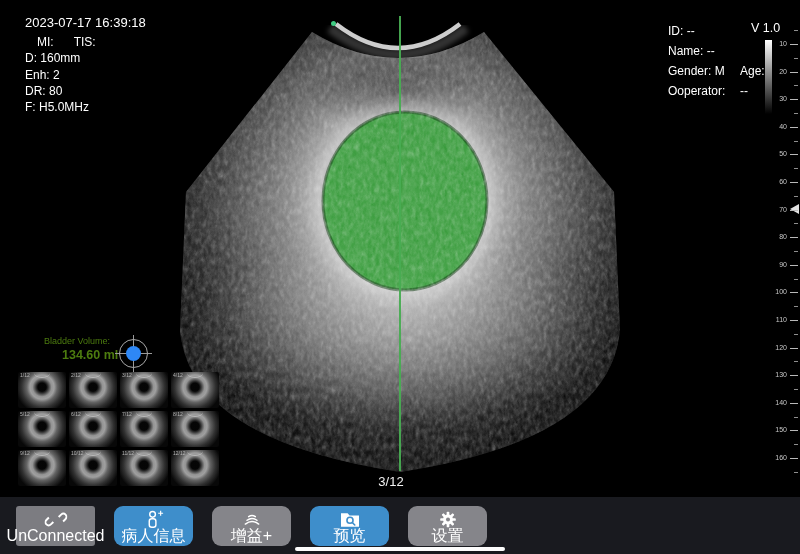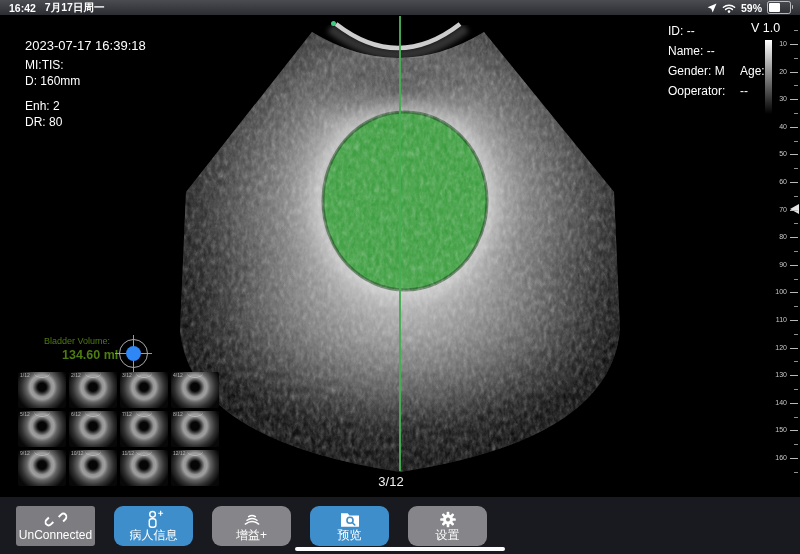--- a/index.html
+++ b/index.html
@@ -19,24 +19,24 @@
     background:rgba(255,255,255,.65);border-radius:0 1px 1px 0;}
 
   
   .stage-svg{position:absolute;top:15px;left:0;z-index:1;}
   .center-line{position:absolute;left:399px;top:16px;width:2px;height:455px;
     background:rgba(72,172,82,.95);z-index:6;}
   .green-dot{position:absolute;left:331px;top:21px;width:5px;height:5px;border-radius:50%;
     background:#3fca82;z-index:6;}
 
   
-  .exam-info{position:absolute;left:25px;top:38px;z-index:7;font-size:12px;line-height:16px;}
+  .exam-info{position:absolute;left:25px;top:15px;z-index:7;font-size:12px;line-height:16px;}
   .exam-info .dt{font-size:13px;height:19px;}
-  .mi-row{display:flex;}
-  .gap-top{margin-top:9px;}
+  .mi-row{display:flex;gap:20px;margin-left:12px;}
+  .gap-top{margin-top:1px;}
   .patient-info{position:absolute;left:668px;top:21px;z-index:7;font-size:12px;line-height:20px;}
   .p-row{position:relative;height:20px;}
   .age{position:absolute;left:72px;top:0;}
   .version{position:absolute;left:751px;top:21px;font-size:12.5px;z-index:7;}
   .grayscale-bar{position:absolute;left:765px;top:40px;width:7px;height:74px;
     background:linear-gradient(#fff,#000);z-index:6;}
 
   
   .depth-ruler{position:absolute;top:15px;right:0;width:34px;height:470px;z-index:7;}
   .tick-major{position:absolute;right:2px;width:8px;height:1px;background:#b9b9b9;}
@@ -70,55 +70,35 @@
     width:16px;height:9px;border-radius:50%;border-bottom:1px solid rgba(215,215,215,.55);}
   .thumb-label{position:absolute;top:1px;left:2px;font-size:5px;color:#b5b5b5;line-height:5px;}
 
   .frame-indicator{position:absolute;left:351px;top:474px;width:80px;text-align:center;
     font-size:13px;color:#f2f2f2;z-index:8;}
 
   
   .toolbar{position:absolute;left:0;right:0;bottom:0;height:57px;background:#191a1f;
     display:flex;align-items:center;gap:19px;padding:0 16px;box-sizing:border-box;z-index:20;}
   .tbtn{width:79px;height:40px;border-radius:9px;display:flex;flex-direction:column;
-    align-items:center;justify-content:center;color:#fff;font-size:12px;flex:0 0 auto;
+    align-items:center;justify-content:center;color:#fff;font-size:16px;flex:0 0 auto;
     cursor:pointer;}
   .tbtn.gray{background:#85858a;}
   .tbtn.blue{background:#3e8ecb;}
   .tbtn.square{border-radius:3px;background:#7c7c81;}
   .tbtn .blabel{line-height:13px;white-space:nowrap;}
   .tbtn svg{display:block;}
   .home-indicator{position:absolute;left:295px;bottom:3px;width:210px;height:4px;
     border-radius:2px;background:#fdfdfd;z-index:21;}
 </style>
 </head>
 <body>
 
 <div class="screen">
 
-  <div class="statusbar">
-    <div class="sb-left">
-      <span>16:42</span>
-      <span>7月17日周一</span>
-    </div>
-    <div class="sb-right">
-      <svg width="10" height="10" viewBox="0 0 10 10">
-        <path d="M9.5 0.5 L0.6 4.3 L4.3 5.7 L5.7 9.4 Z" fill="#fff"></path>
-      </svg>
-      <svg width="14" height="10" viewBox="0 0 14 10">
-        <path d="M1.4 4.2 A8.7 8.7 0 0 1 12.6 4.2" fill="none" stroke="#fff" stroke-width="1.5" stroke-linecap="round"></path>
-        <path d="M3.6 6.4 A5.3 5.3 0 0 1 10.4 6.4" fill="none" stroke="#fff" stroke-width="1.5" stroke-linecap="round"></path>
-        <circle cx="7" cy="8.6" r="1.3" fill="#fff"></circle>
-      </svg>
-      <span>59%</span>
-      <div class="battery">
-          <div class="fill"></div>
-        </div>
-    </div>
-  </div>
 
   <svg class="stage-svg" width="800" height="482" viewBox="0 0 800 482">
     <defs>
       <radialGradient id="fanBase" cx="0.51" cy="0.40" r="0.56">
         <stop offset="0" stop-color="#aaaaaa"></stop>
         <stop offset="0.30" stop-color="#9c9c9c"></stop>
         <stop offset="0.50" stop-color="#7b7b7b"></stop>
         <stop offset="0.70" stop-color="#474747"></stop>
         <stop offset="0.85" stop-color="#232323"></stop>
         <stop offset="1" stop-color="#0c0c0c"></stop>
@@ -168,20 +148,21 @@
 
   <div class="exam-info">
     <div class="dt">2023-07-17 16:39:18</div>
     <div class="mi-row">
       <span>MI:</span>
       <span>TIS:</span>
     </div>
     <div>D: 160mm</div>
     <div class="gap-top">Enh: 2</div>
     <div>DR: 80</div>
+    <div>F: H5.0MHz</div>
   </div>
 
   <div class="patient-info">
     <div class="p-row">ID: --</div>
     <div class="p-row">Name: --</div>
     <div class="p-row">
       <span>Gender: M</span>
       <span class="age">Age: --</span>
     </div>
     <div class="p-row">Ooperator:</div>

